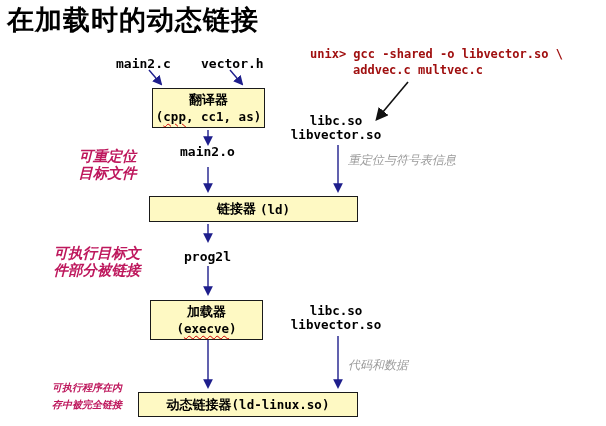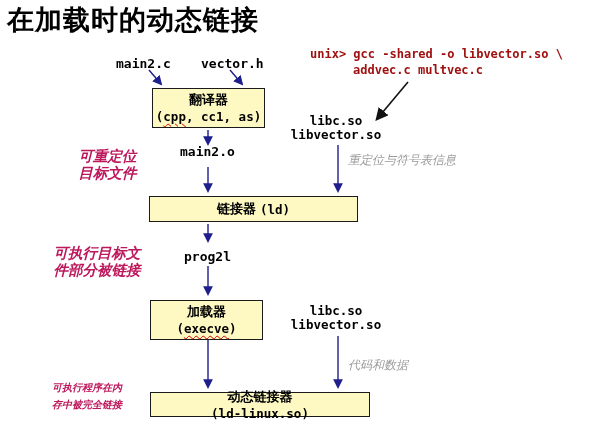--- a/index.html
+++ b/index.html
@@ -116,18 +116,18 @@
     <div>libvector.so</div>
   </div>
 
   <div class="abs graynote" style="left:348px;top:357px;">代码和数据</div>
 
   <div class="abs redlabel" style="left:28px;top:380px;width:118px;font-size:10px;">
     <div>可执行程序在内</div>
     <div>存中被完全链接</div>
   </div>
 
-  <div class="abs box" style="left:150px;top:392px;width:220px;height:25px;flex-direction:column;">
+  <div class="abs box" style="left:138px;top:392px;width:220px;height:25px;flex-direction:row;">
     <span class="cjk">动态链接器</span>
       <span class="tool">(ld-linux.so)</span>
   </div>
 
 </div>
 
 </body></html>

